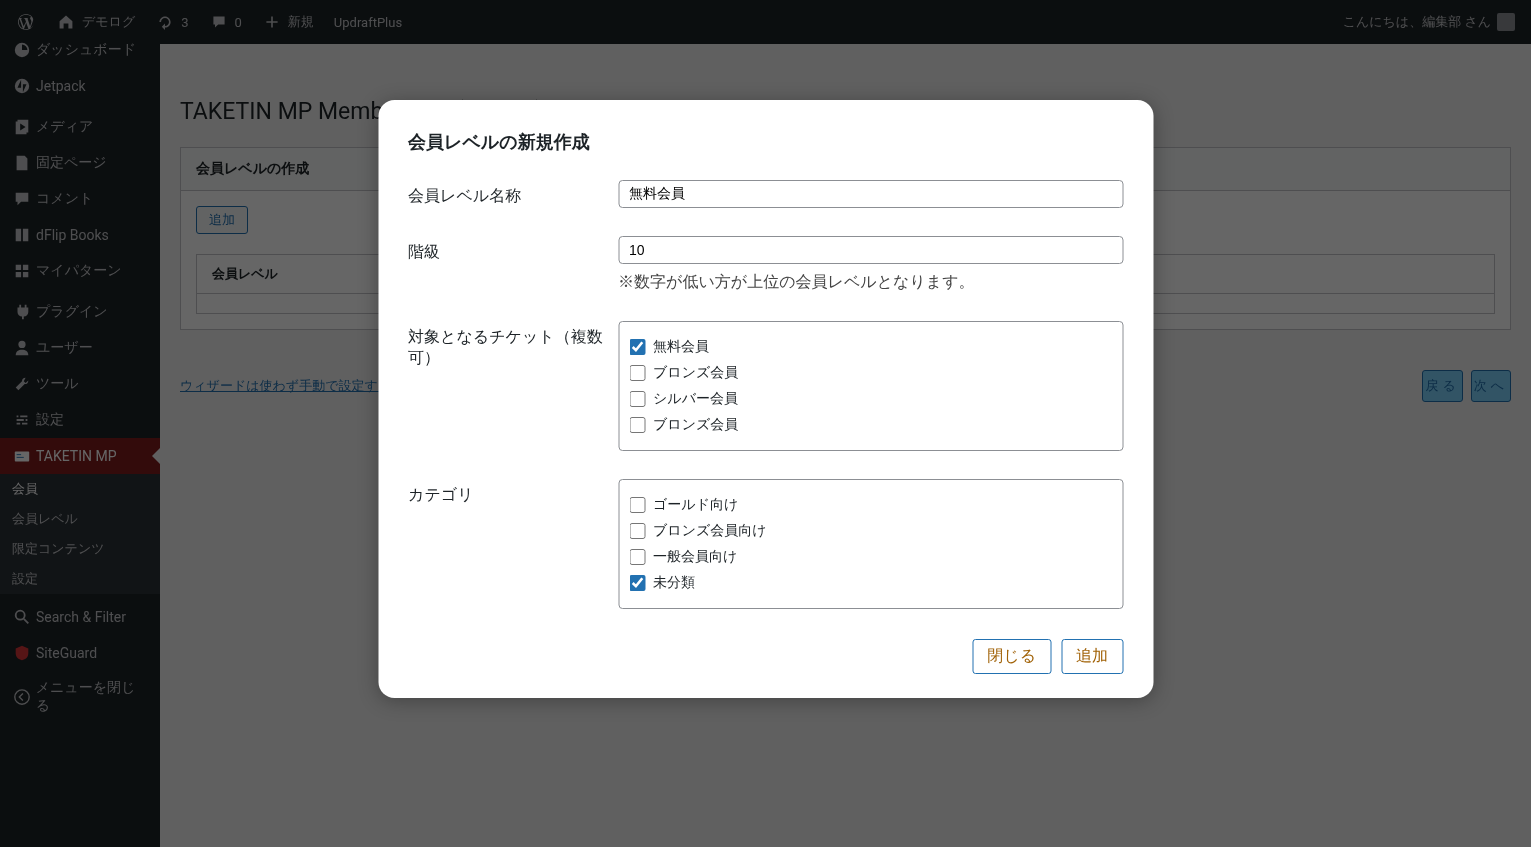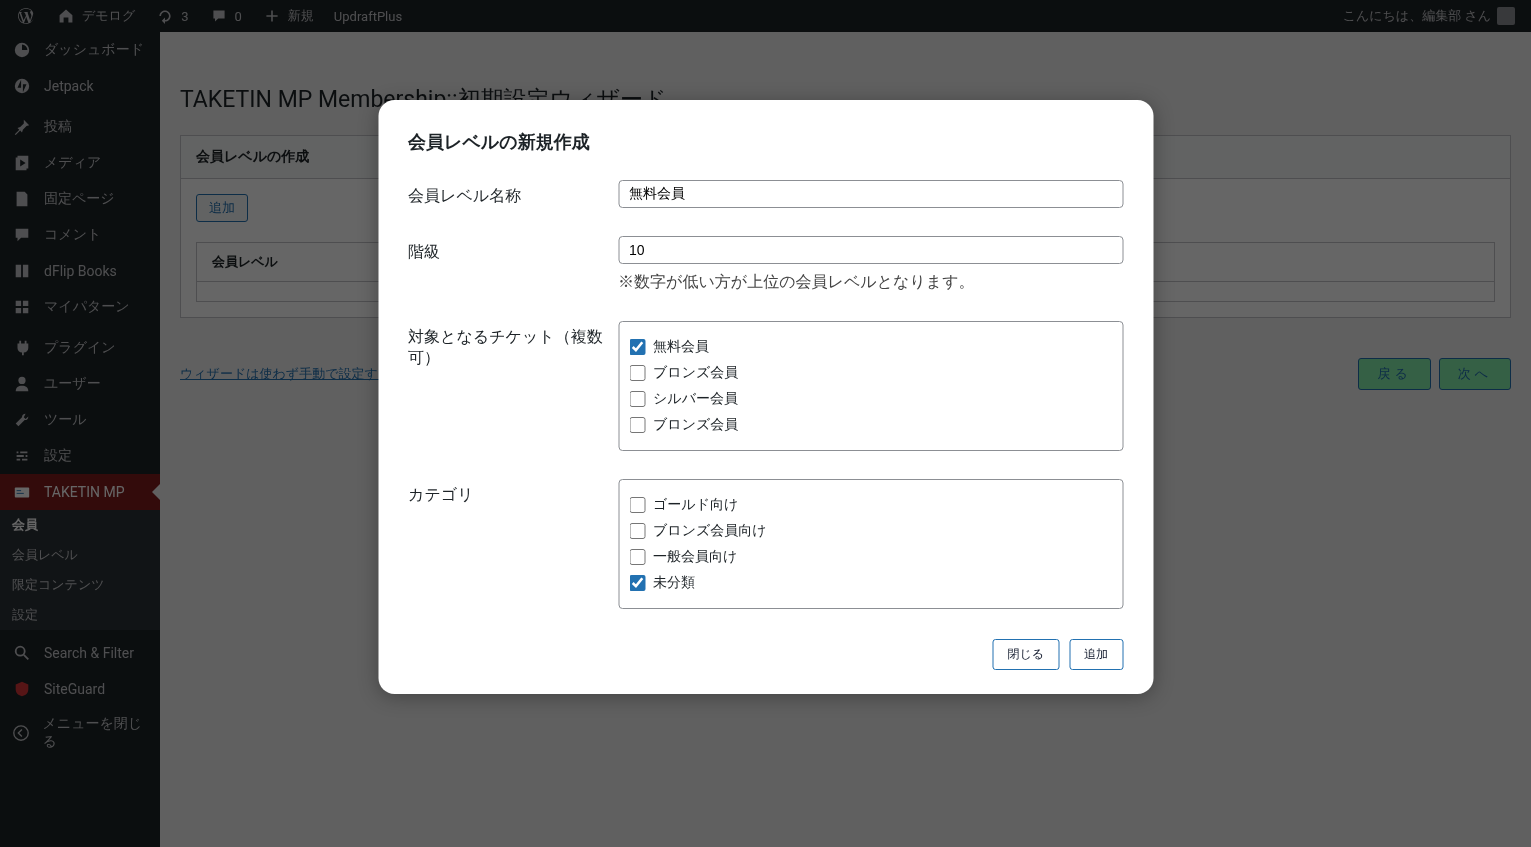--- a/index.html
+++ b/index.html
@@ -1,70 +1,70 @@
 <!DOCTYPE html>
 <html><head>
   <meta charset="utf-8">
   <style>
     * { margin: 0; padding: 0; box-sizing: border-box; }
     body { font-family: -apple-system, BlinkMacSystemFont, "Segoe UI", Roboto, sans-serif; font-size: 13px; background: #f0f0f1; color: #1d2327; overflow: hidden; }
     
     
-    .admin-bar { height: 32px; background: #1d2327; color: #c3c4c7; display: flex; align-items: center; padding: 0 8px; font-size: 13px; justify-content: space-between; }
+    .admin-bar { height: 44px; background: #1d2327; color: #c3c4c7; display: flex; align-items: center; padding: 0 8px; font-size: 13px; justify-content: space-between; }
     .admin-bar-left, .admin-bar-right { display: flex; align-items: center; gap: 4px; }
     .admin-bar-item { display: flex; align-items: center; gap: 6px; padding: 0 8px; height: 32px; cursor: pointer; }
     .admin-avatar { width: 18px; height: 18px; background: #8c8f94; border-radius: 2px; }
     
     
     .sidebar { position: fixed; left: 0; top: 32px; bottom: 0; width: 160px; background: #1d2327; color: #c3c4c7; overflow-y: auto; }
-    .sidebar-item { display: flex; align-items: center; gap: 12px; padding: 8px 12px; cursor: pointer; font-size: 14px; }
+    .sidebar-item { display: flex; align-items: center; gap: 4px; padding: 8px 12px; cursor: pointer; font-size: 14px; }
     .sidebar-item.separator { height: 5px; padding: 0; }
     .sidebar-item.current { background: #7f1d1d; color: #fff; position: relative; }
     .sidebar-item.current::after { content: ''; position: absolute; right: 0; top: 50%; transform: translateY(-50%); border: 8px solid transparent; border-right-color: #f0f0f1; }
     .sidebar-submenu { background: #2c3338; }
     .sidebar-submenu .sidebar-subitem { padding: 6px 12px; cursor: pointer; font-size: 13px; color: #c3c4c7; }
-    .sidebar-submenu .sidebar-subitem.active { color: #fff; font-weight: 700; }
+    .sidebar-submenu .sidebar-subitem.active { color: #fff; font-weight: 400; }
     .sidebar-icon { width: 20px; height: 20px; display: inline-flex; align-items: center; justify-content: center; font-size: 16px; }
     
     
     .content { margin-left: 160px; margin-top: 32px; padding: 0; height: calc(100vh - 32px); }
     .page-wrap { padding: 20px; }
     .page-title { font-size: 23px; font-weight: 400; margin: 0 0 20px 0; color: #1d2327; }
     
     .panel { background: #fff; border: 1px solid #c3c4c7; margin-bottom: 20px; }
     .panel-header { padding: 12px 15px; font-weight: 600; font-size: 14px; border-bottom: 1px solid #c3c4c7; background: #f6f7f7; }
     .panel-body { padding: 15px; }
     .btn { display: inline-block; padding: 4px 12px; border: 1px solid #2271b1; border-radius: 3px; background: #f6f7f7; color: #2271b1; cursor: pointer; font-size: 13px; }
     
     .table-header { background: #fff; border: 1px solid #c3c4c7; padding: 10px 15px; font-weight: 600; }
     
     .wizard-footer { display: flex; justify-content: space-between; align-items: center; padding: 20px 0; }
     .wizard-link { color: #2271b1; text-decoration: underline; cursor: pointer; font-size: 13px; }
     .wizard-nav { display: flex; gap: 8px; }
-    .btn-nav { padding: 6px 18px; border: 1px solid #2271b1; border-radius: 3px; background: #86efac; color: #2271b1; cursor: pointer; font-size: 13px; letter-spacing: 4px; }
+    .btn-nav { padding: 6px 2px; border: 1px solid #2271b1; border-radius: 3px; background: #7dd3fc; color: #2271b1; cursor: pointer; font-size: 13px; letter-spacing: 4px; }
     
     
     .overlay { position: fixed; inset: 0; background: rgba(0,0,0,0.6); z-index: 1000; }
     .modal { position: fixed; left: 50%; top: 100px; transform: translateX(-50%); width: 775px; background: #fff; z-index: 1001; box-shadow: 0 3px 20px rgba(0,0,0,0.3); border-radius: 16px; }
     .modal-body { padding: 30px 30px 20px; }
     .modal-title { font-size: 18px; font-weight: 700; margin-bottom: 26px; }
     
     .form-row { display: flex; margin-bottom: 28px; align-items: flex-start; }
     .form-label { width: 210px; font-weight: 400; font-size: 16px; padding-top: 6px; }
     .form-field { flex: 1; }
     .form-input { width: 100%; padding: 5px 10px; border: 1px solid #8c8f94; border-radius: 4px; font-size: 14px; background: #fff; }
     .form-help { font-size: 16px; color: #444; margin-top: 8px; }
     
     .checkbox-group { border: 1px solid #8c8f94; border-radius: 4px; padding: 12px 10px; }
     .checkbox-item { display: flex; align-items: center; gap: 8px; padding: 4px 0; font-size: 14px; }
     .checkbox-item input[type="checkbox"] { width: 16px; height: 16px; cursor: pointer; accent-color: #2271b1; }
     .checkbox-item label { cursor: pointer; }
     
     .modal-footer { display: flex; justify-content: flex-end; gap: 10px; padding: 0 30px 24px; }
-    .btn-modal { padding: 6px 14px; border: 1px solid #2271b1; border-radius: 3px; background: #fff; color: #0f172a; cursor: pointer; font-size: 12px; }
+    .btn-modal { padding: 6px 14px; border: 1px solid #2271b1; border-radius: 3px; background: #fff; color: #a16207; cursor: pointer; font-size: 16px; }
     
     svg { width: 18px; height: 18px; fill: currentColor; }
     .admin-bar svg { width: 16px; height: 16px; }
   </style>
 </head>
 <body>
 
 <div class="admin-bar">
   <div class="admin-bar-left">
     <div class="admin-bar-item">
@@ -130,28 +130,20 @@
   <div class="sidebar-item">
     <span class="sidebar-icon">
         <svg viewBox="0 0 20 20">
           <circle cx="10" cy="10" r="8"></circle>
           <path fill="#1d2327" d="M9 3v9H5zM11 8h4l-4 9z"></path>
         </svg>
       </span>
     <span>Jetpack</span>
   </div>
   <div class="sidebar-item separator"></div>
-  <div class="sidebar-item">
-    <span class="sidebar-icon">
-        <svg viewBox="0 0 20 20">
-          <path d="M12 2l6 6-3 1-4 4-1 3-2-2-5 5-1-1 5-5-2-2 3-1 4-4z"></path>
-        </svg>
-      </span>
-    <span>投稿</span>
-  </div>
   <div class="sidebar-item">
     <span class="sidebar-icon">
         <svg viewBox="0 0 20 20">
           <path d="M5 2h12v14H5zM3 4v14h12v-2H5V4z"></path>
           <path fill="#1d2327" d="M8 6l6 4-6 4z"></path>
         </svg>
       </span>
     <span>メディア</span>
   </div>
   <div class="sidebar-item">

